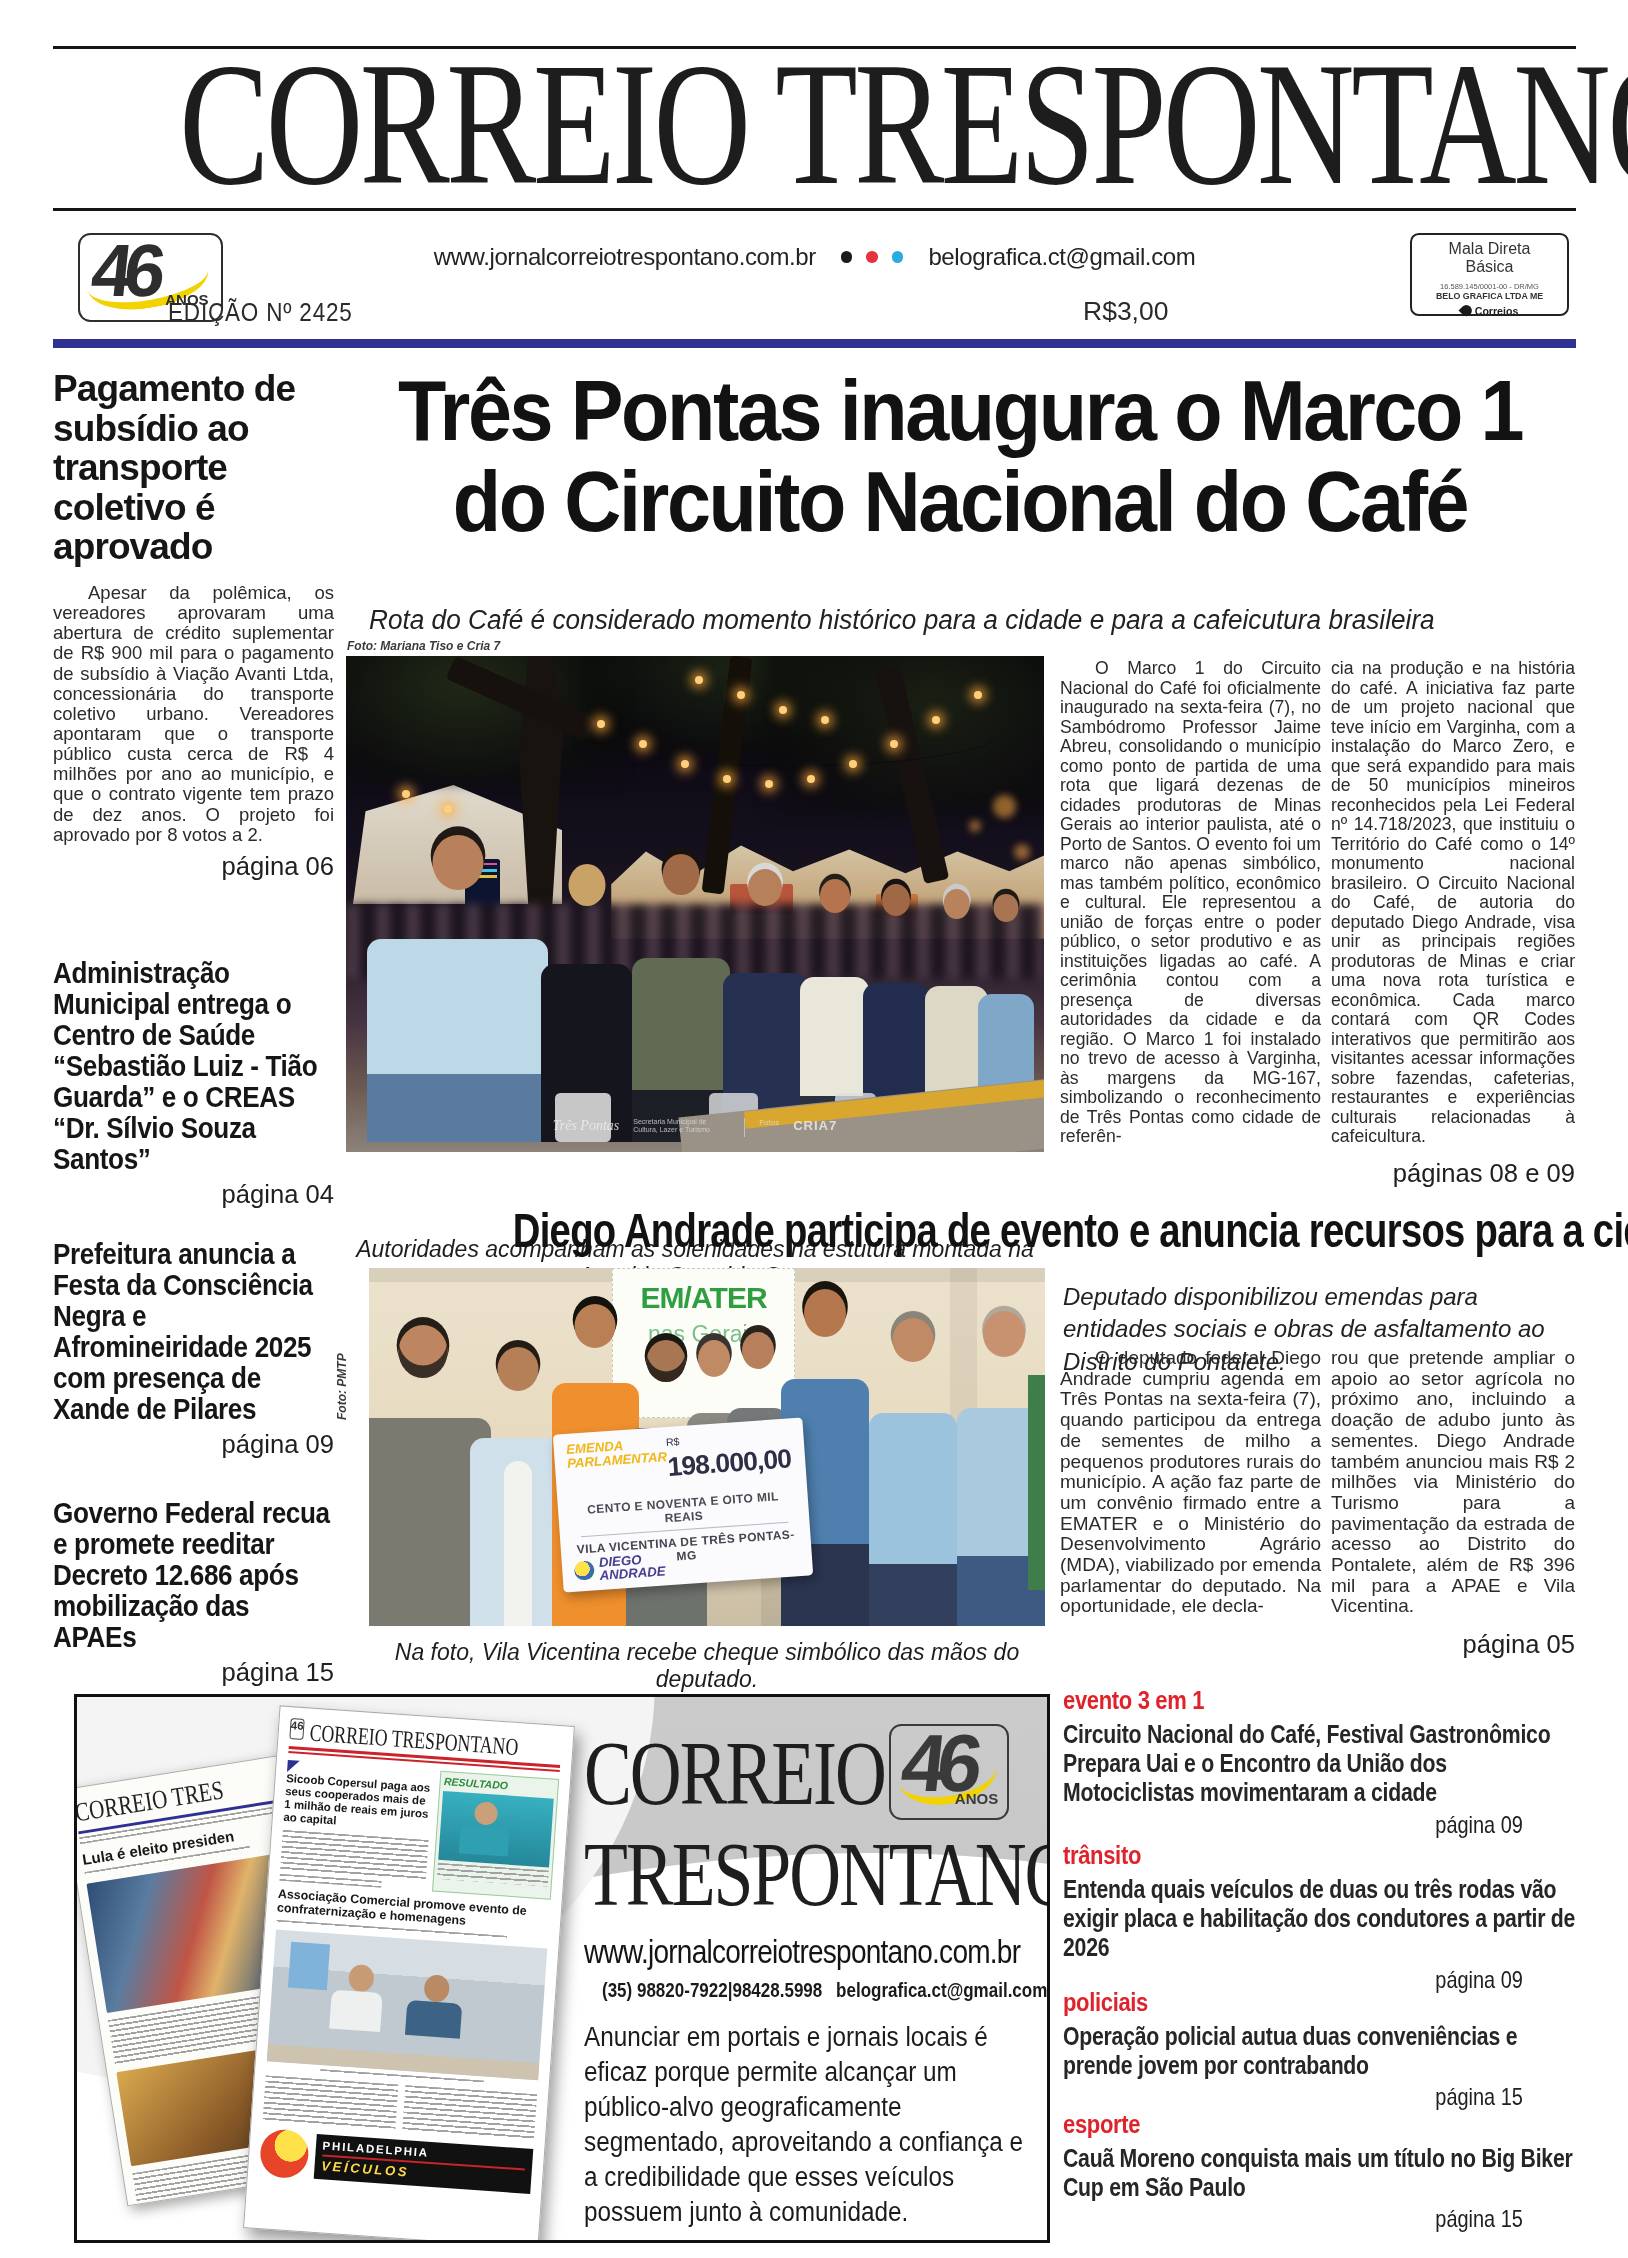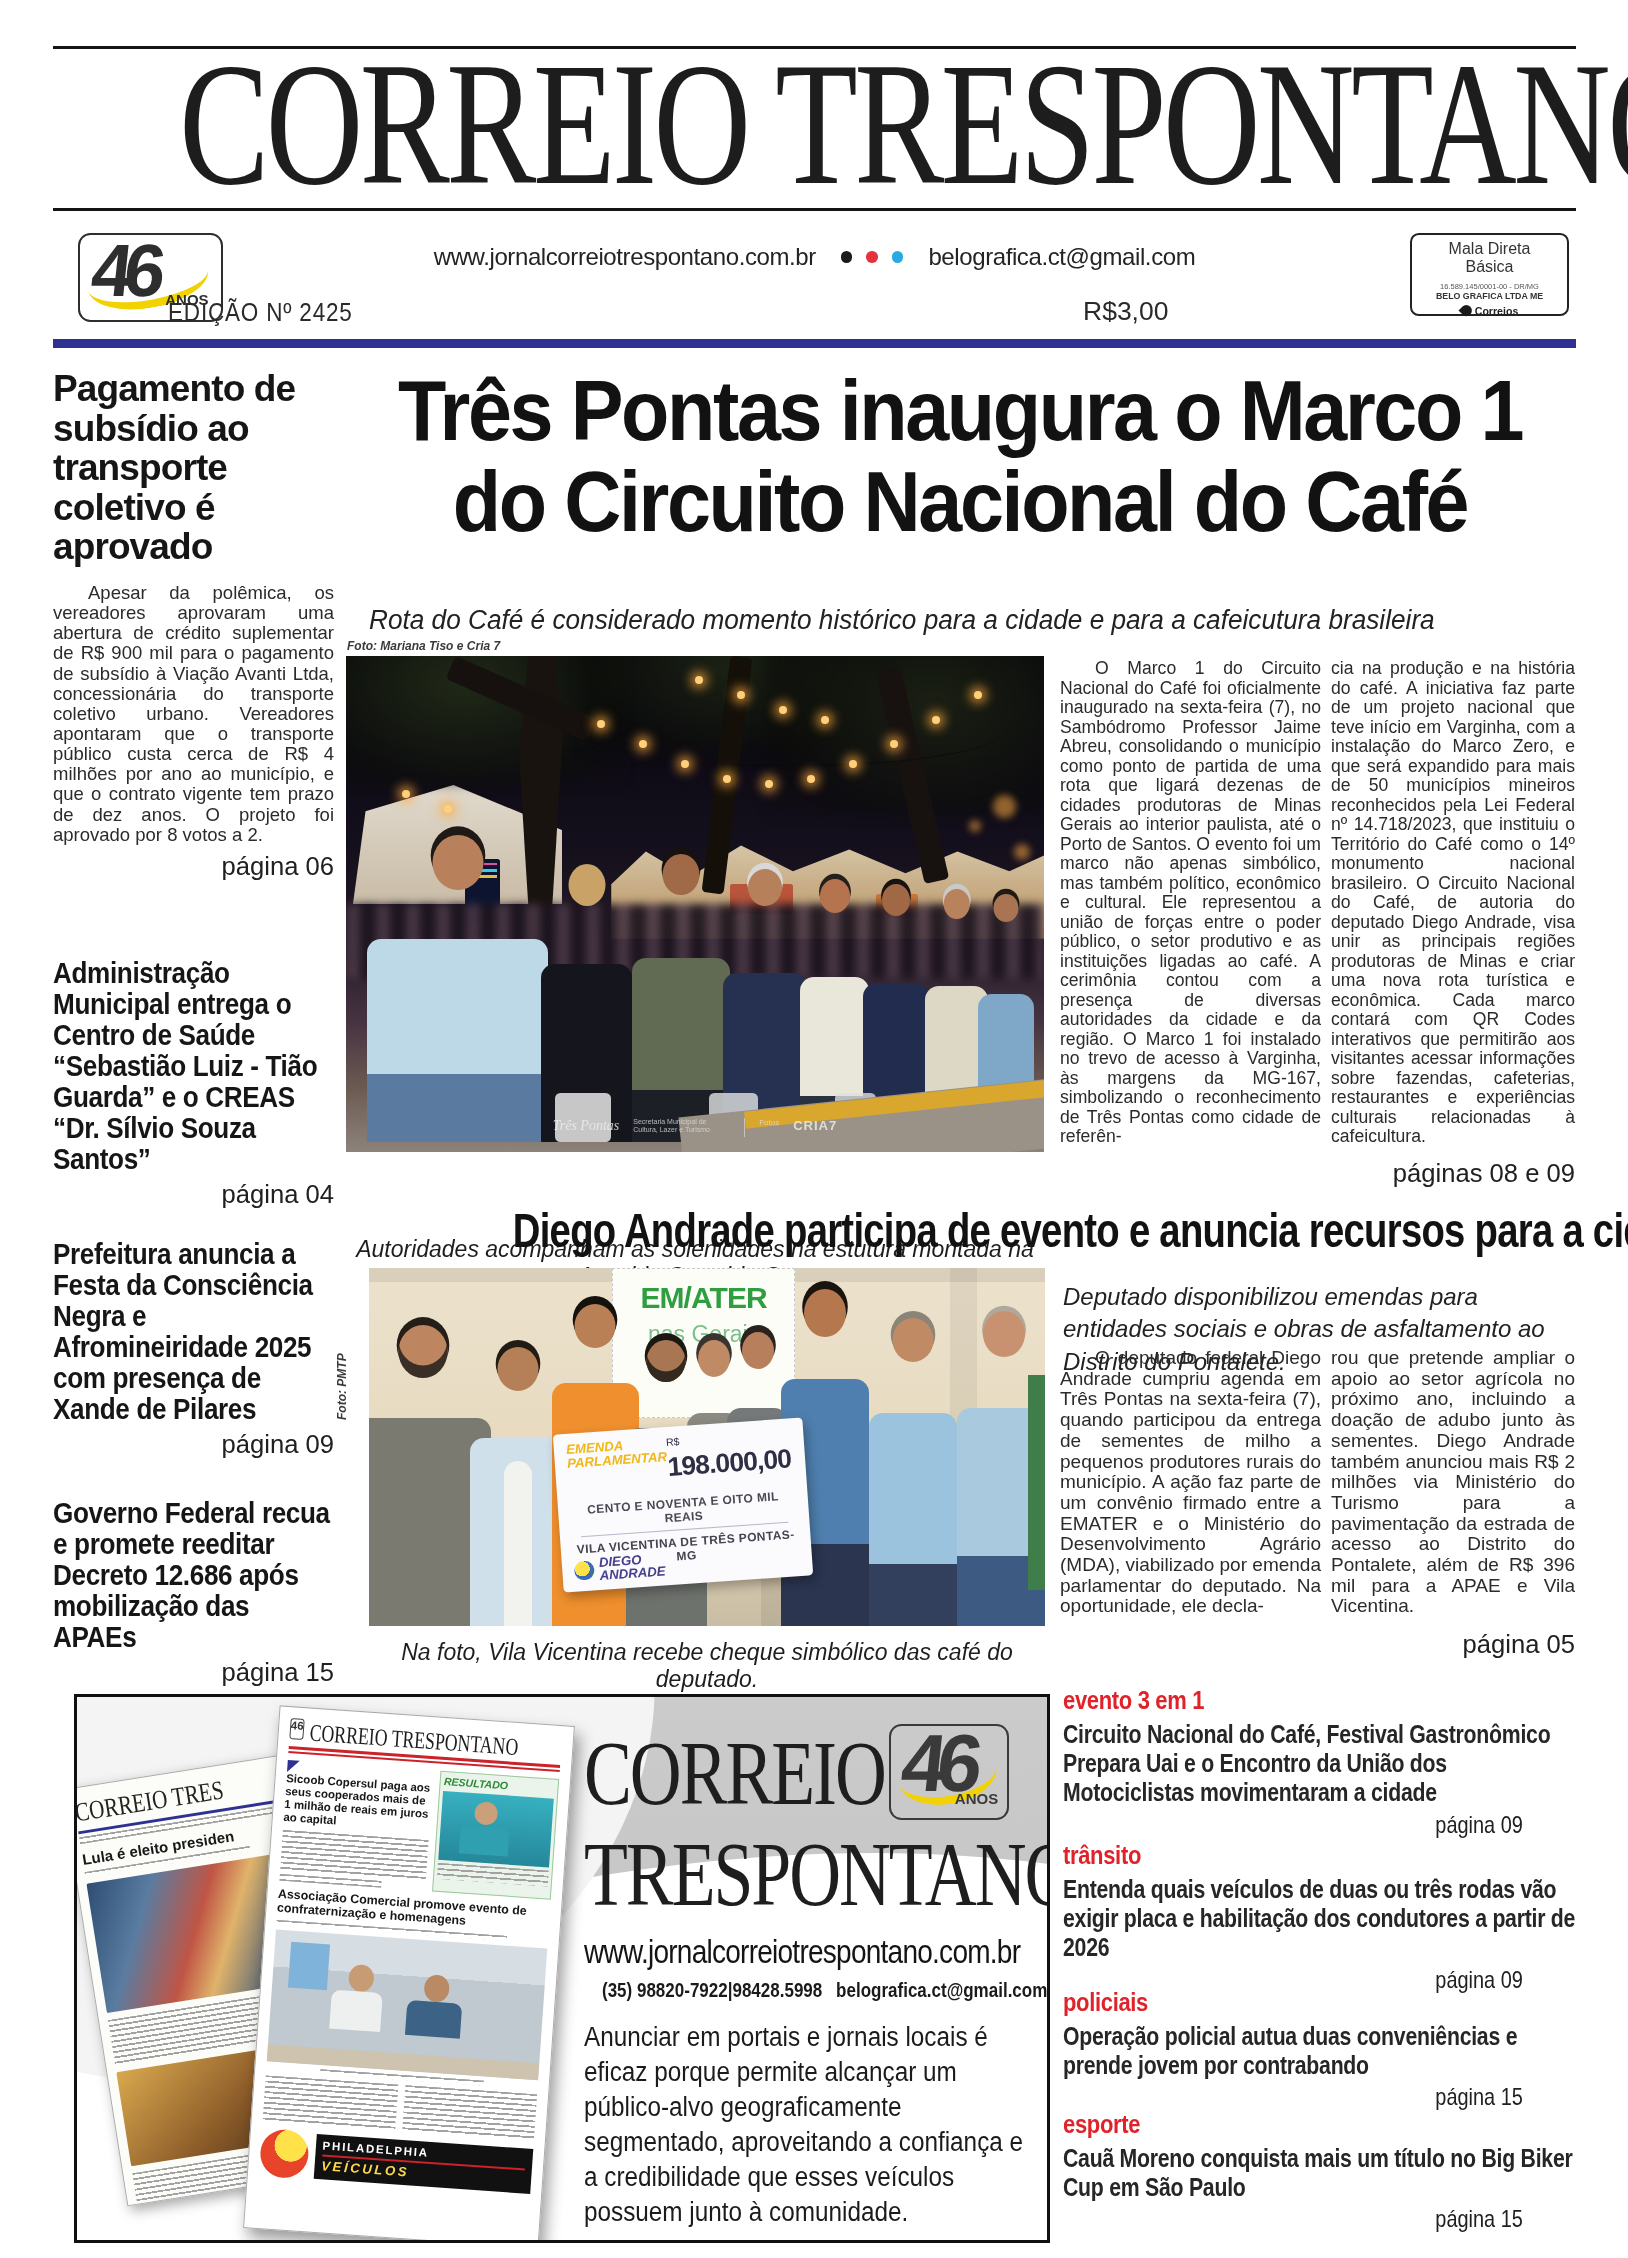--- a/index.html
+++ b/index.html
@@ -312,21 +312,21 @@
 
   <div class="t" style="left:1060px;top:1348px;width:261px;">
     <p class="colp2 jt indent" style="margin:0;color:#2b2b2b;">O deputado federal Diego Andrade cumpriu agenda em Três Pontas na sexta-feira (7), quando participou da entrega de sementes de milho a pequenos produtores rurais do município. A ação faz parte de um convênio firmado entre a EMATER e o Ministério do Desenvolvimento Agrário (MDA), viabilizado por emenda parlamentar do deputado. Na oportunidade, ele decla-</p>
   </div>
   <div class="t" style="left:1331px;top:1348px;width:244px;">
     <p class="colp2 jt" style="margin:0;color:#2b2b2b;">rou que pretende ampliar o apoio ao setor agrícola no próximo ano, incluindo a doação de adubo junto às sementes. Diego Andrade também anunciou mais R$ 2 milhões via Ministério do Turismo para a pavimentação da estrada de acesso ao Distrito do Pontalete, além de R$ 396 mil para a APAE e Vila Vicentina.</p>
     <div class="pageref" style="margin-top:12.4px;">página 05</div>
   </div>
 
   <div class="t i" style="left:369px;top:1639px;width:676px;text-align:center;">
-    <span style="font-size:23px;color:#1e1e1e;">Na foto, Vila Vicentina recebe cheque simbólico das café do deputado.</span>
+    <span style="font-size:23px;color:#1e1e1e;">Na foto, Vila Vicentina recebe cheque simbólico das mãos do deputado.</span>
   </div>
 
   <div class="t" style="left:74px;top:1694px;width:976px;height:549px;border:3.5px solid #101010;box-sizing:border-box;background:linear-gradient(#cbcbcb,#c0c0c0);overflow:hidden;">
     <div class="t" style="left:-18%;top:32%;width:155%;height:115%;background:#fff;border-radius:50%;transform:rotate(-9deg);"></div>
     <div class="t" style="left:-30%;top:-60%;width:90%;height:130%;background:#f4f4f4;border-radius:50%;transform:rotate(-14deg);"></div>
 
     <div class="adpaper" style="left:16px;top:72px;width:229px;height:422px;transform:rotate(-9deg);background:#fcfcf9;box-shadow:3.5px 5.3px 12.4px rgba(0,0,0,.35);padding:8.8px;overflow:hidden;">
       <div style="font-family:'Liberation Serif',serif;font-size:26.5px;white-space:nowrap;transform:scaleX(.8);transform-origin:0 0;color:#222;">
         <span>CORREIO TRES</span>
       </div>

